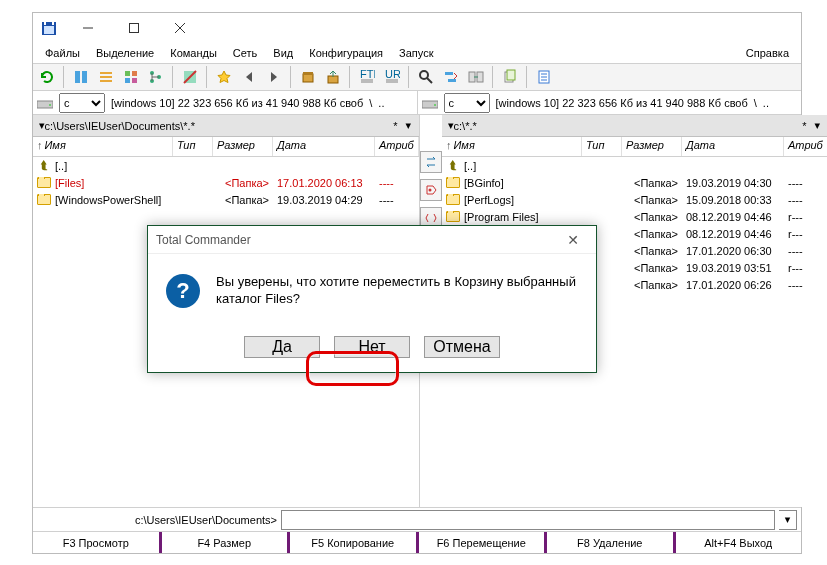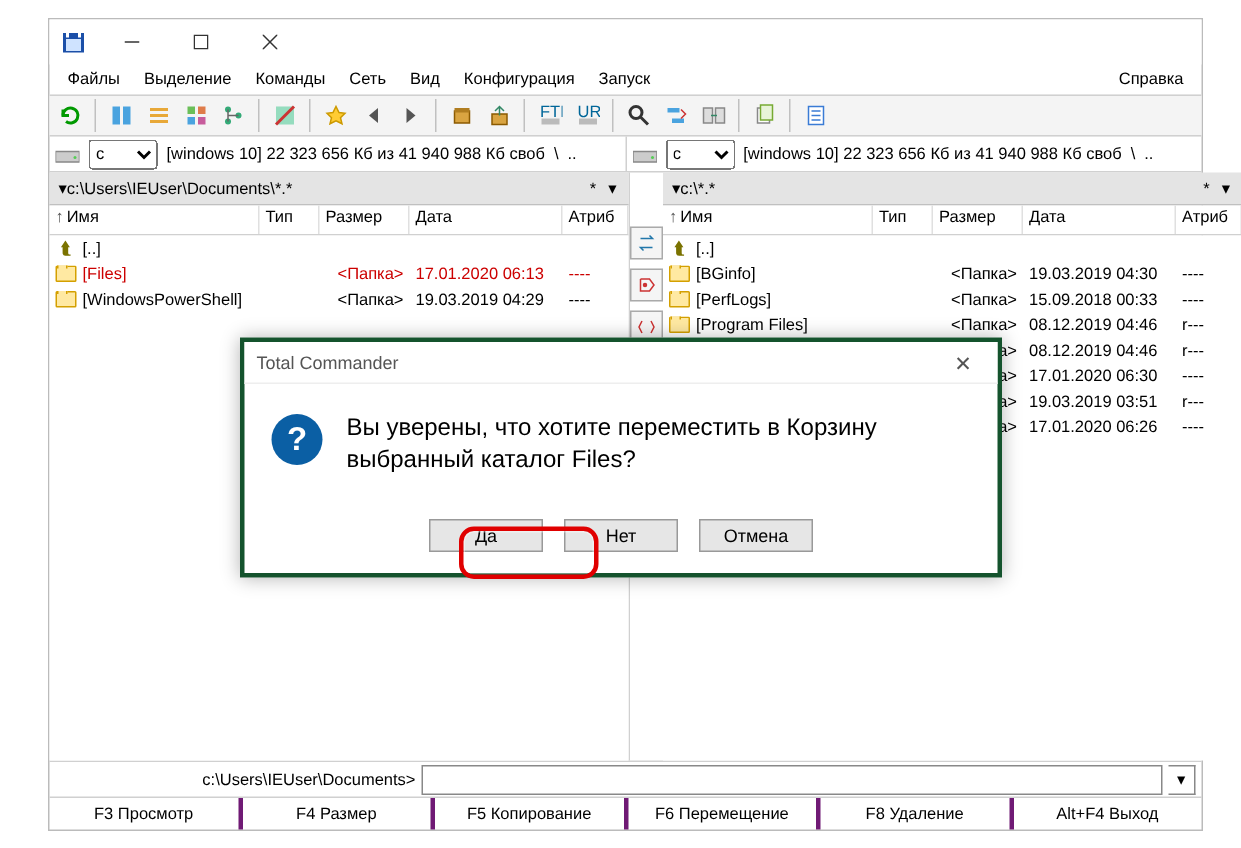--- a/index.html
+++ b/index.html
@@ -20,21 +20,21 @@
 .drivehalf select { font-size: 11px; height: 20px; width: 46px; }
 .drivehalf .dlabel { white-space: nowrap; overflow: hidden; }
 .panels { flex: 1; display: flex; position: relative; }
 .panel { flex: 1; display: flex; flex-direction: column; border-right: 1px solid #d0d0d0; }
 .panel:last-child { border-right: none; }
 .pathbar { height: 22px; background: #e4e4e4; border-bottom: 1px solid #c0c0c0; display: flex; align-items: center; padding: 0 4px; }
 .pathbar .arrowdown { margin-left: 2px; cursor: pointer; }
 .pathbar .spacer { flex: 1; }
 .pathbar .star { padding: 0 4px; }
 .pathbar .dd { padding: 0 4px; }
-.colheader { height: 20px; display: flex; background: #fff; border-bottom: 1px solid #d0d0d0; }
+.colheader { height: 20px; display: flex; background: #fff; border-bottom: 1px solid #d0d0d0; font-style: italic; }
 .colheader .col { padding: 2px 4px; border-right: 1px solid #e0e0e0; overflow: hidden; white-space: nowrap; }
 .colheader .sort::before { content: "↑"; color: #555; margin-right: 2px; }
 .filelist { flex: 1; overflow: auto; background: #fff; }
 .row { display: flex; height: 17px; align-items: center; }
 .row .cell { padding: 0 4px; overflow: hidden; white-space: nowrap; }
 .row .fname { display: flex; align-items: center; gap: 4px; }
 .row .cell1 { width: 140px; }
 .row .cell2 { width: 40px; }
 .row .cell3 { width: 60px; text-align: right; }
 .row .cell4 { width: 102px; }
@@ -48,29 +48,29 @@
 .statusbar { height: 20px; display: flex; border-top: 1px solid #d0d0d0; }
 .statushalf { flex: 1; padding: 2px 6px; overflow: hidden; white-space: nowrap; }
 .statushalf.left { border-right: 1px solid #d0d0d0; }
 .cmdline { height: 24px; display: flex; align-items: center; padding: 2px 4px; gap: 4px; border-top: 1px solid #d0d0d0; }
 .cmdline .lbl { text-align: right; flex: 0 0 240px; white-space: nowrap; }
 .cmdline input { flex: 1; height: 20px; border: 1px solid #888; padding: 0 4px; font-size: 11px; }
 .cmdline .cdd { width: 18px; height: 20px; border: 1px solid #888; border-left: none; display: flex; align-items: center; justify-content: center; }
 .fnbar { height: 22px; display: flex; border-top: 1px solid #d0d0d0; }
 .fnbar .fn { flex: 1; border-right: 3px solid #701a75; display: flex; align-items: center; justify-content: center; padding: 0 2px; white-space: nowrap; overflow: hidden; }
 .fnbar .fn:last-child { border-right: none; }
-.dialog { position: absolute; top: 225px; left: 160px; width: 508px; background: #fff; border: 3px solid #14532d; box-shadow: 0 0 12px rgba(0,0,0,0.3); }
+.dialog { position: absolute; top: 225px; left: 147px; width: 450px; background: #fff; border: 1px solid #14532d; box-shadow: 0 0 12px rgba(0,0,0,0.3); }
 .dialog .dtitle { height: 28px; display: flex; align-items: center; padding: 0 8px; background: #fff; border-bottom: 1px solid #eee; }
 .dialog .dtitle .dtxt { flex: 1; font-size: 12px; color: #555; }
 .dialog .dtitle .dclose { width: 30px; text-align: center; color: #555; font-size: 14px; }
 .dialog .dbody { display: flex; padding: 20px 18px; gap: 16px; align-items: flex-start; }
 .dialog .qmark { width: 34px; height: 34px; border-radius: 50%; background: #0b5fa4; color: #fff; display: flex; align-items: center; justify-content: center; font-size: 22px; font-weight: bold; flex-shrink: 0; }
-.dialog .dmsg { font-size: 16px; line-height: 1.3; }
+.dialog .dmsg { font-size: 13px; line-height: 1.3; }
 .dialog .dbtns { display: flex; justify-content: center; gap: 14px; padding: 8px 0 14px; }
-.dialog .dbtn { width: 76px; height: 22px; border: 1px solid #999; background: #e6e6e6; display: flex; align-items: center; justify-content: center; font-size: 12px; }
+.dialog .dbtn { width: 76px; height: 22px; border: 1px solid #999; background: #e6e6e6; display: flex; align-items: center; justify-content: center; font-size: 16px; }
 .highlight { position: absolute; border: 3px solid #e00000; border-radius: 10px; pointer-events: none; box-shadow: 0 0 0 1px rgba(255,255,255,0.4) inset; }
 svg { display: block; }
 </style>
 </head>
 <body>
 
 <div class="window">
   <div class="titlebar">
     <span class="icon">
       <svg width="16" height="16">

